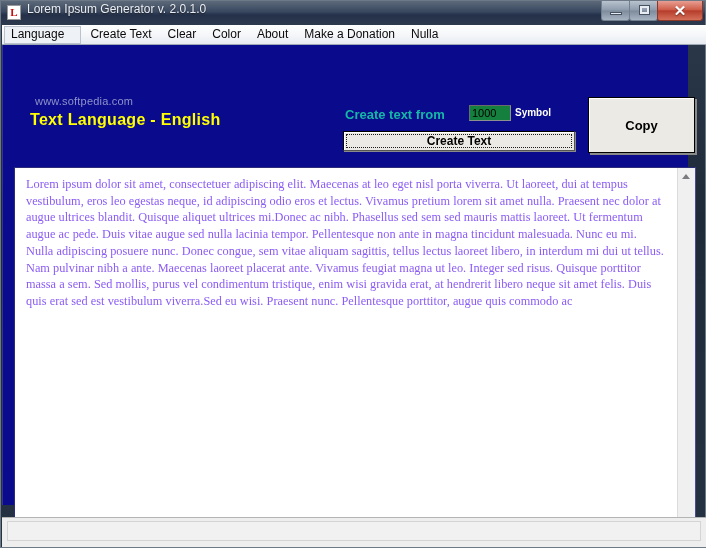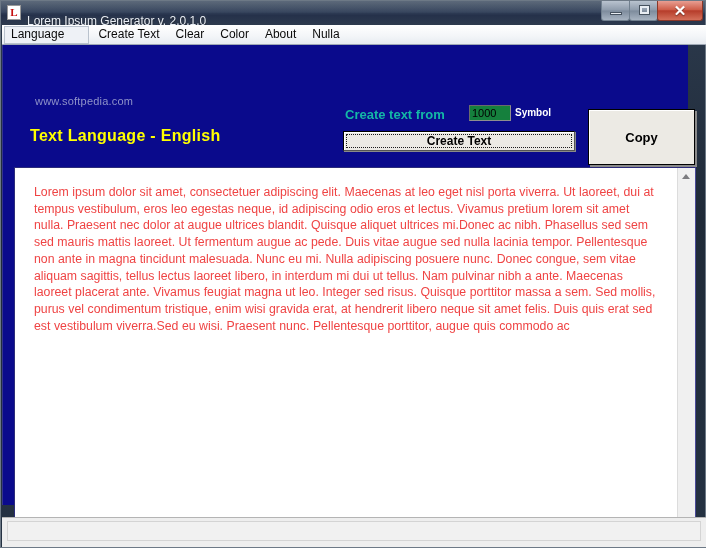--- a/index.html
+++ b/index.html
@@ -66,21 +66,21 @@
     box-sizing: border-box;
     font-family: "Liberation Serif", serif;
     font-weight: bold;
     font-size: 11px;
     line-height: 13px;
     color: #c51010;
     text-align: center;
   }
   .win-title {
     position: absolute;
-    left: 26px; top: 13px;
+    left: 26px; top: 1px;
     font-size: 12px;
     color: #e9eef5;
     text-shadow: 0 1px 2px rgba(0,0,0,0.75), 0 0 4px rgba(255,255,255,0.18);
     white-space: nowrap;
     text-align: right;
   }
 
   
   .winbtns {
     position: absolute;
@@ -150,21 +150,21 @@
     font-size: 12px;
     color: #0a0a0a;
     padding: 2px 7px 3px 7px;
     margin-left: 2px;
     white-space: nowrap;
     line-height: 13px;
   }
   .menu-item.hot {
     background: #eef1f6;
     border: 1px solid #b9c2cd;
-    padding: 1px 24px 2px 6px;
+    padding: 1px 16px 2px 6px;
   }
 
   
   .client {
     position: absolute;
     left: 1px; top: 44px;
     width: 686px;
     height: 460px;
     background: #0a0a8c;
     border-left: 1px solid #35358f;
@@ -173,21 +173,21 @@
 
   .site-watermark {
     position: absolute;
     left: 32px; top: 50px;
     font-size: 11px;
     color: #8f93c9;
     letter-spacing: 0.2px;
   }
   .lang-label {
     position: absolute;
-    left: 27px; top: 82px;
+    left: 27px; top: 66px;
     font-size: 16px;
     font-weight: bold;
     color: #ffff00;
     letter-spacing: 0.3px;
     white-space: nowrap;
   }
 
   .create-from-label {
     position: absolute;
     left: 342px; top: 62px;
@@ -254,21 +254,20 @@
     width: 107px; height: 56px;
     box-sizing: border-box;
     background: #eceae4;
     border: 1px solid #000000;
     box-shadow: inset 1px 1px 0 #ffffff, 2px 2px 0 #8a8a8a;
     font-family: "Liberation Sans", sans-serif;
     font-size: 13px;
     font-weight: bold;
     color: #000000;
     cursor: default;
-    margin-top: 12px;
   }
 
   
   .textbox-wrap {
     position: absolute;
     left: 11px; top: 122px;
     width: 682px;
     height: 374px;
     box-sizing: border-box;
     background: #ffffff;
@@ -278,25 +277,25 @@
     display: flex;
     overflow: hidden;
   }
   .textbox-body {
     flex: 1 1 auto;
     padding: 4px 6px 4px 7px;
     overflow: hidden;
     background: #ffffff;
   }
   .textbox-body p {
-    margin: 12px;
-    font-family: Liberation Sans, sans-serif;
+    margin: 4px;
+    font-family: Liberation Serif, serif;
     font-size: 12.3px;
     line-height: 16.7px;
-    color: #ef4444;
+    color: #8b5cf6;
     text-align: left;
     word-spacing: 0.1px;
   }
 
   
   .vscroll {
     width: 17px;
     flex: 0 0 17px;
     background: #f0f0f0;
     border-left: 1px solid #dcdcdc;
@@ -363,20 +362,21 @@
         </div>
       </div>
     </div>
 
     <div class="menubar">
       <div class="menu-item hot">Language</div>
       <div class="menu-item">Create Text</div>
       <div class="menu-item">Clear</div>
       <div class="menu-item">Color</div>
       <div class="menu-item">About</div>
+      <div class="menu-item">Make a Donation</div>
       <div class="menu-item">Nulla</div>
     </div>
 
     <div class="client">
 
       <div class="site-watermark">www.softpedia.com</div>
       <div class="lang-label">Text Language - English</div>
 
       <div class="create-from-label">Create text from</div>
       <input class="count-input" type="text" value="1000" style="">

